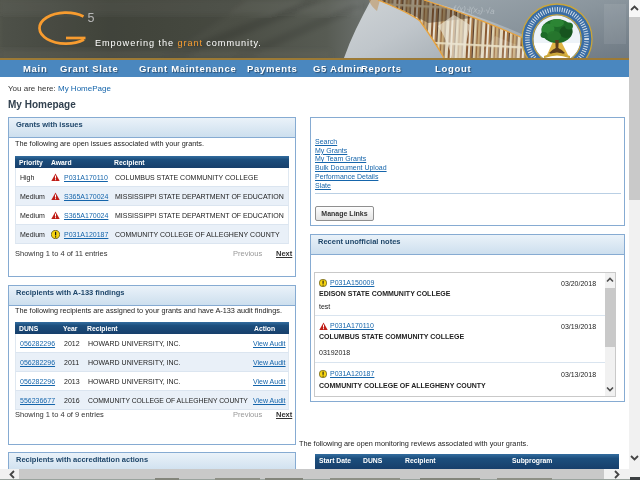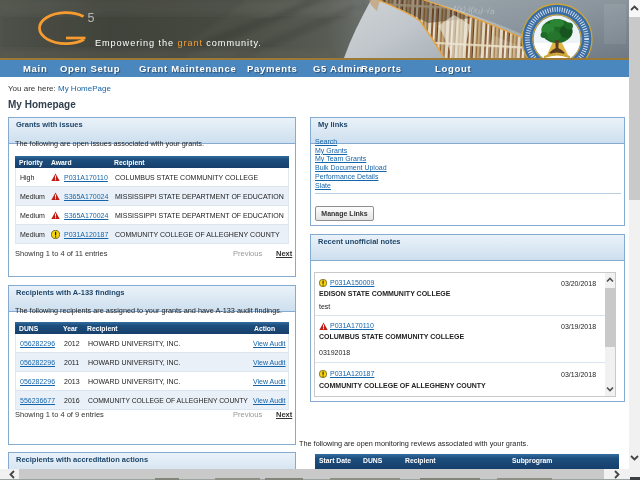--- a/index.html
+++ b/index.html
@@ -2,21 +2,21 @@
 <html><head>
 <meta charset="utf-8">
 <style>
 * { margin:0; padding:0; box-sizing:border-box; }
 html,body { width:640px; height:480px; overflow:hidden; background:#fff;
   font-family:"Liberation Sans", sans-serif; }
 #page { position:relative; width:640px; height:480px; }
 .abs { position:absolute; }
 a { color:#1565ab; text-decoration:underline; }
 .panel { position:absolute; border:1px solid #86abd2; background:#fff; }
-.phead { height:26px; background:linear-gradient(#eaf2f9,#cddfee);
+.phead { height:20px; background:linear-gradient(#eaf2f9,#cddfee);
   border-bottom:1px solid #86abd2; color:#1d4569; font-weight:bold;
   font-size:7.5px; line-height:14px; padding-left:7px; }
 .para { position:absolute; font-size:7.3px; color:#222;text-align:right; }
 .thead { position:absolute; background:linear-gradient(#336d9f 0%,#1c4e7d 30%,#173f6b 100%);
   color:#fff; font-weight:bold; font-size:7px; }
 .thead span { position:absolute; top:2.5px; font-size:6.8px; }
 .trow { position:absolute; height:19px; font-size:7px; color:#222;
   border-bottom:1px solid #dbe5f0; border-left:1px solid #dfe8f1; border-right:1px solid #dfe8f1; }
 .trow.alt { background:#e9f0f8; }
 .trow span, .trow a { position:absolute; top:6px; white-space:nowrap; }
@@ -127,21 +127,21 @@
     <path d="M83.5,16.5 A26.5,15.5 0 1 0 84,39.5" fill="none" stroke="#f89c2f" stroke-width="2.7"></path>
     <path d="M85.5,38 L66,38" stroke="#f89c2f" stroke-width="2.7"></path>
     <text x="87.5" y="21.5" font-size="12.5" fill="#b6b6b6" font-weight="400">5</text>
   </g>
   <text x="95" y="45.5" font-size="9.2" fill="#ffffff" letter-spacing="0.9">Empowering the <tspan fill="#f89c2f">grant</tspan> community.</text>
 </svg>
 
 <div class="abs" style="left:0;top:58px;width:640px;height:1.5px;background:#9c7a36"></div>
 <div class="abs" style="left:0;top:59.5px;width:640px;height:17.5px;background:#4a87bf"></div>
 <span class="navitem" style="left:23px">Main</span>
-<span class="navitem" style="left:60px">Open Setup</span>
+<span class="navitem" style="left:60px">Grant Slate</span>
 <span class="navitem" style="left:139px">Grant Maintenance</span>
 <span class="navitem" style="left:247px">Payments</span>
 <span class="navitem" style="left:313px">G5 Admin</span>
 <span class="navitem" style="left:361px">Reports</span>
 <span class="navitem" style="left:435px">Logout</span>
 
 <div class="abs" style="left:8px;top:83.5px;font-size:8px;color:#333">You are here: <a style="text-decoration:none">My HomePage</a></div>
 <div class="abs" style="left:8px;top:99px;font-size:10px;font-weight:bold;color:#32414f">My Homepage</div>
 
 <div class="panel" style="left:8px;top:117px;width:288px;height:160px">
@@ -233,21 +233,20 @@
 </div>
 <div class="foot" style="left:15px;top:410px">Showing 1 to 4 of 9 entries</div>
 <div class="foot prev" style="left:233px;top:410px">Previous</div>
 <a class="foot nxt" style="left:276px;top:410px">Next</a>
 
 <div class="panel" style="left:8px;top:452px;width:288px;height:28px">
   <div class="phead">Recipients with accreditation actions</div>
 </div>
 
 <div class="panel" style="left:310px;top:117px;width:315px;height:109px">
-  <div class="phead">My links</div>
   <div style="position:absolute;left:4px;top:20px">
     <a class="mylink">Search</a>
     <a class="mylink">My Grants</a>
     <a class="mylink">My Team Grants</a>
     <a class="mylink">Bulk Document Upload</a>
     <a class="mylink">Performance Details</a>
     <a class="mylink">Slate</a>
   </div>
   <div style="position:absolute;left:4px;top:75px;width:306px;border-top:1px solid #b9cfe4"></div>
   <div style="position:absolute;left:4px;top:88px;width:59px;height:15px;border:1px solid #8f8f8f;border-radius:2px;background:linear-gradient(#fdfdfd,#e3e3e3);font-size:7px;font-weight:bold;color:#333;text-align:center;line-height:13px">Manage Links</div>

